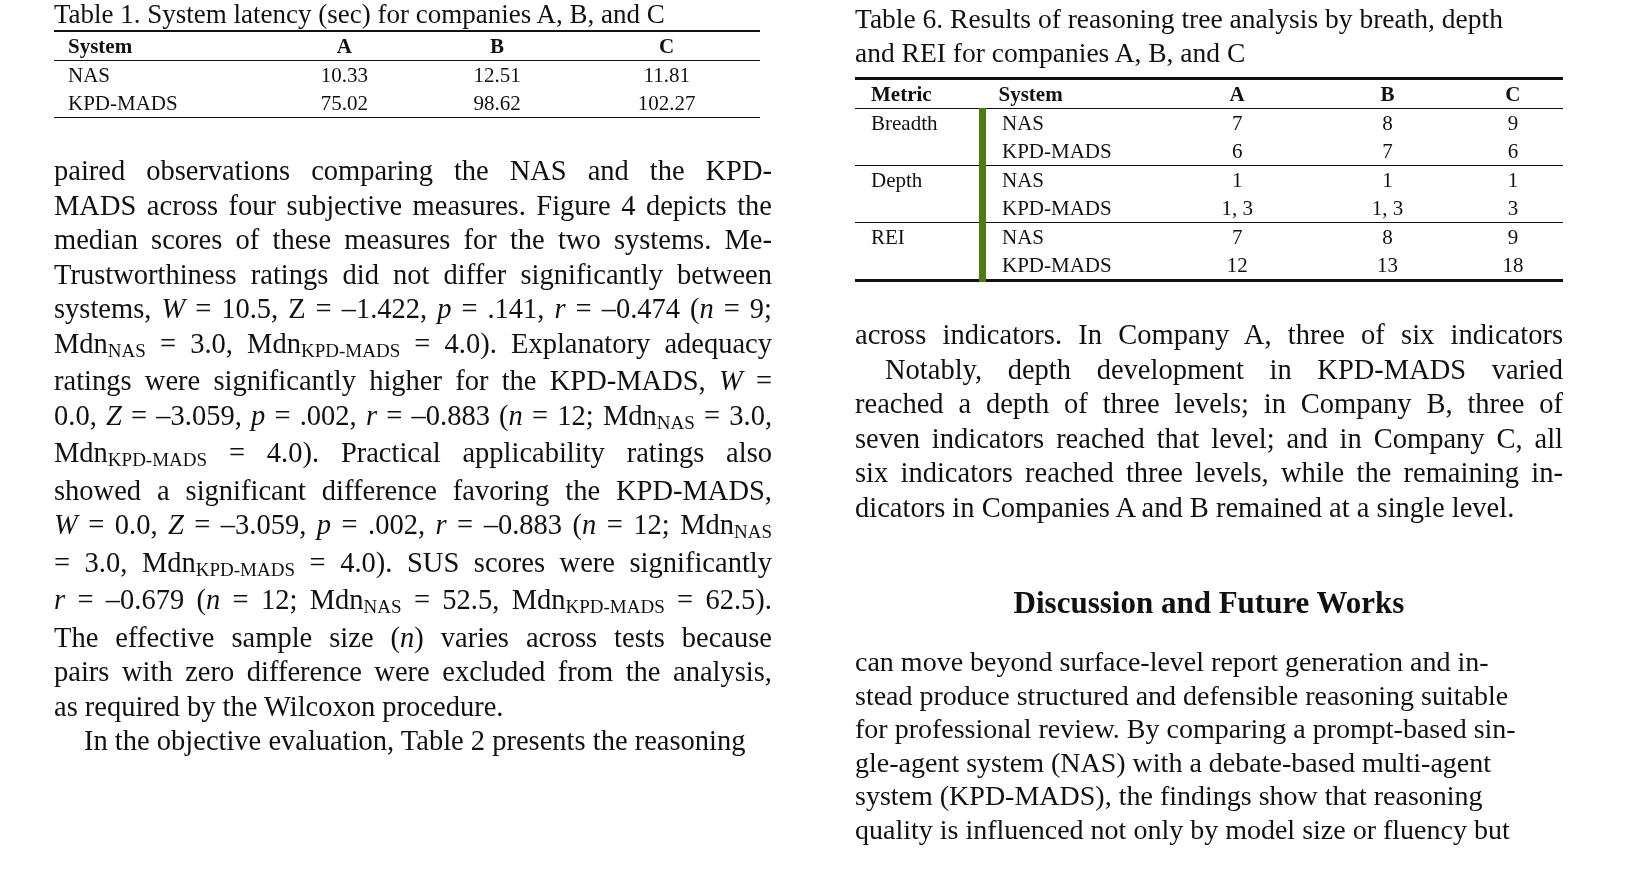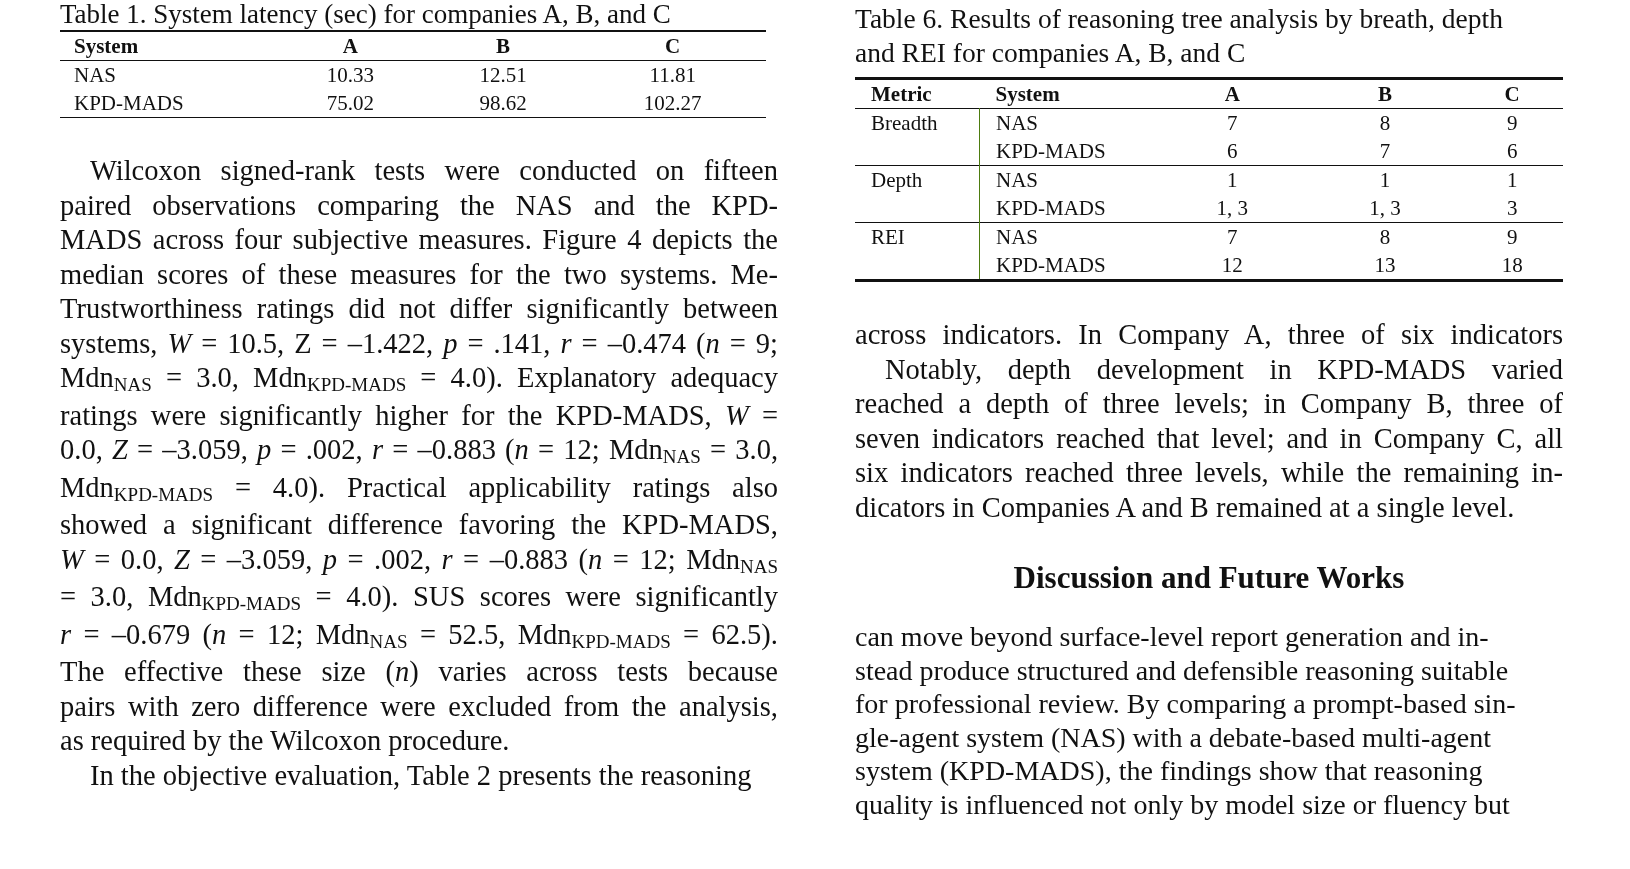--- a/index.html
+++ b/index.html
@@ -1,33 +1,33 @@
 <!DOCTYPE html>
 <html><head>
 <meta charset="utf-8">
 <style>
   html,body{margin:0;padding:0;background:#fff;}
   body{width:1630px;height:869px;overflow:hidden;position:relative;font-family:"Liberation Serif","DejaVu Serif",serif;color:#111;}
   .col{position:absolute;top:0;}
-  #left{left:60px;width:720px;}
+  #left{left:54px;width:720px;}
   #right{left:855px;width:708px;}
   .caption{font-size:27px;line-height:36px;white-space:nowrap;}
   table{border-collapse:collapse;}
   .t1{width:706px;margin-top:-2px;font-size:21px;}
   .t1 th,.t1 td{padding:0 0;height:28px;line-height:28px;}
   .t1 thead tr{border-top:2px solid #111;border-bottom:1.5px solid #111;}
   .t1 tbody tr:last-child{border-bottom:1.5px solid #111;}
   .t1 th{font-weight:bold;}
   .t1 .c0{text-align:left;padding-left:14px;width:200px;}
   .t1 .cn{text-align:center;}
   .t2{width:708px;font-size:21px;margin-top:7px;}
   .t2 th,.t2 td{height:28px;line-height:28px;padding:0;}
   .t2 thead tr{border-top:3px solid #111;border-bottom:1.5px solid #111;}
   .t2 th{font-weight:bold;}
-  .t2 .m{text-align:left;padding-left:16px;width:108px;border-right:1px solid #4d7c0f;}
+  .t2 .m{text-align:left;padding-left:16px;width:108px;border-right:7px solid #4d7c0f;}
   .t2 .s{text-align:left;padding-left:16px;width:160px;}
   .t2 .n{text-align:center;}
   .t2 tr.gend{border-bottom:1.5px solid #111;}
   .t2 tr.last{border-bottom:3px solid #111;}
   .para{font-size:28.5px;line-height:34.5px;text-align:justify;}
   .indent{text-indent:30px;}
   sub.s{font-size:19px;vertical-align:baseline;position:relative;top:4px;}
   i{font-style:italic;}
   .heading{font-size:31px;font-weight:bold;text-align:center;line-height:40px;}
   .ln{display:block;white-space:nowrap;}
@@ -57,35 +57,34 @@
       <tr>
         <td class="c0">KPD-MADS</td>
         <td class="cn">75.02</td>
         <td class="cn">98.62</td>
         <td class="cn">102.27</td>
       </tr>
     </tbody>
   </table>
 
   <div class="para" style="margin-top:36px;width:718px;">
-    <span class="jl indent">Wilcoxon signed-rank tests were conducted on fifteen</span>
     <span class="jl">paired observations comparing the NAS and the KPD-</span>
     <span class="jl">MADS across four subjective measures. Figure 4 depicts the</span>
     <span class="jl">median scores of these measures for the two systems. Me-</span>
     <span class="jl">Trustworthiness ratings did not differ significantly between</span>
     <span class="jl"><span>systems, </span><i>W</i> <span>= 10.5, Z = –1.422, </span><i>p</i><span> = .141, </span><i>r</i><span> = –0.474 (</span><i>n</i><span> = 9;</span></span>
     <span class="jl"><span>Mdn</span><sub class="s">NAS</sub><span> = 3.0, Mdn</span><sub class="s">KPD-MADS</sub><span> = 4.0). Explanatory adequacy</span></span>
     <span class="jl"><span>ratings were significantly higher for the KPD-MADS, </span><i>W</i><span> =</span></span>
     <span class="jl"><span>0.0, </span><i>Z</i><span> = –3.059, </span><i>p</i><span> = .002, </span><i>r</i><span> = –0.883 (</span><i>n</i><span> = 12; Mdn</span><sub class="s">NAS</sub><span> = 3.0,</span></span>
     <span class="jl"><span>Mdn</span><sub class="s">KPD-MADS</sub><span> = 4.0). Practical applicability ratings also</span></span>
     <span class="jl">showed a significant difference favoring the KPD-MADS,</span>
     <span class="jl"><i>W</i><span> = 0.0, </span><i>Z</i><span> = –3.059, </span><i>p</i><span> = .002, </span><i>r</i><span> = –0.883 (</span><i>n</i><span> = 12; Mdn</span><sub class="s">NAS</sub></span>
     <span class="jl"><span>= 3.0, Mdn</span><sub class="s">KPD-MADS</sub><span> = 4.0). SUS scores were significantly</span></span>
     <span class="jl"><i>r</i><span> = –0.679 (</span><i>n</i><span> = 12; Mdn</span><sub class="s">NAS</sub><span> = 52.5, Mdn</span><sub class="s">KPD-MADS</sub><span> = 62.5).</span></span>
-    <span class="jl"><span>The effective these size (</span><i>n</i><span>) varies across tests because</span></span>
+    <span class="jl"><span>The effective sample size (</span><i>n</i><span>) varies across tests because</span></span>
     <span class="jl">pairs with zero difference were excluded from the analysis,</span>
     <span class="ln">as required by the Wilcoxon procedure.</span>
     <span class="ln indent">In the objective evaluation, Table 2 presents the reasoning</span>
   </div>
 </div>
 
 <div id="right" class="col">
   <div class="caption" style="margin-top:2px;line-height:34px;font-size:27.5px;">
     <span class="ln">Table 6. Results of reasoning tree analysis by breath, depth</span>
     <span class="ln">and REI for companies A, B, and C</span>
@@ -148,21 +147,21 @@
 
   <div class="para" style="margin-top:36px;width:708px;">
     <span class="jl">across indicators. In Company A, three of six indicators</span>
     <span class="jl indent">Notably, depth development in KPD-MADS varied</span>
     <span class="jl">reached a depth of three levels; in Company B, three of</span>
     <span class="jl">seven indicators reached that level; and in Company C, all</span>
     <span class="jl">six indicators reached three levels, while the remaining in-</span>
     <span class="ln">dicators in Companies A and B remained at a single level.</span>
   </div>
 
-  <div class="heading" style="margin-top:33px;">Discussion and Future Works</div>
+  <div class="heading" style="margin-top:58px;">Discussion and Future Works</div>
 
   <div class="para" style="margin-top:22px;line-height:33.5px;font-size:28px;text-align:left;">
     <span class="ln">can move beyond surface-level report generation and in-</span>
     <span class="ln">stead produce structured and defensible reasoning suitable</span>
     <span class="ln">for professional review. By comparing a prompt-based sin-</span>
     <span class="ln">gle-agent system (NAS) with a debate-based multi-agent</span>
     <span class="ln">system (KPD-MADS), the findings show that reasoning</span>
     <span class="ln">quality is influenced not only by model size or fluency but</span>
   </div>
 </div>

